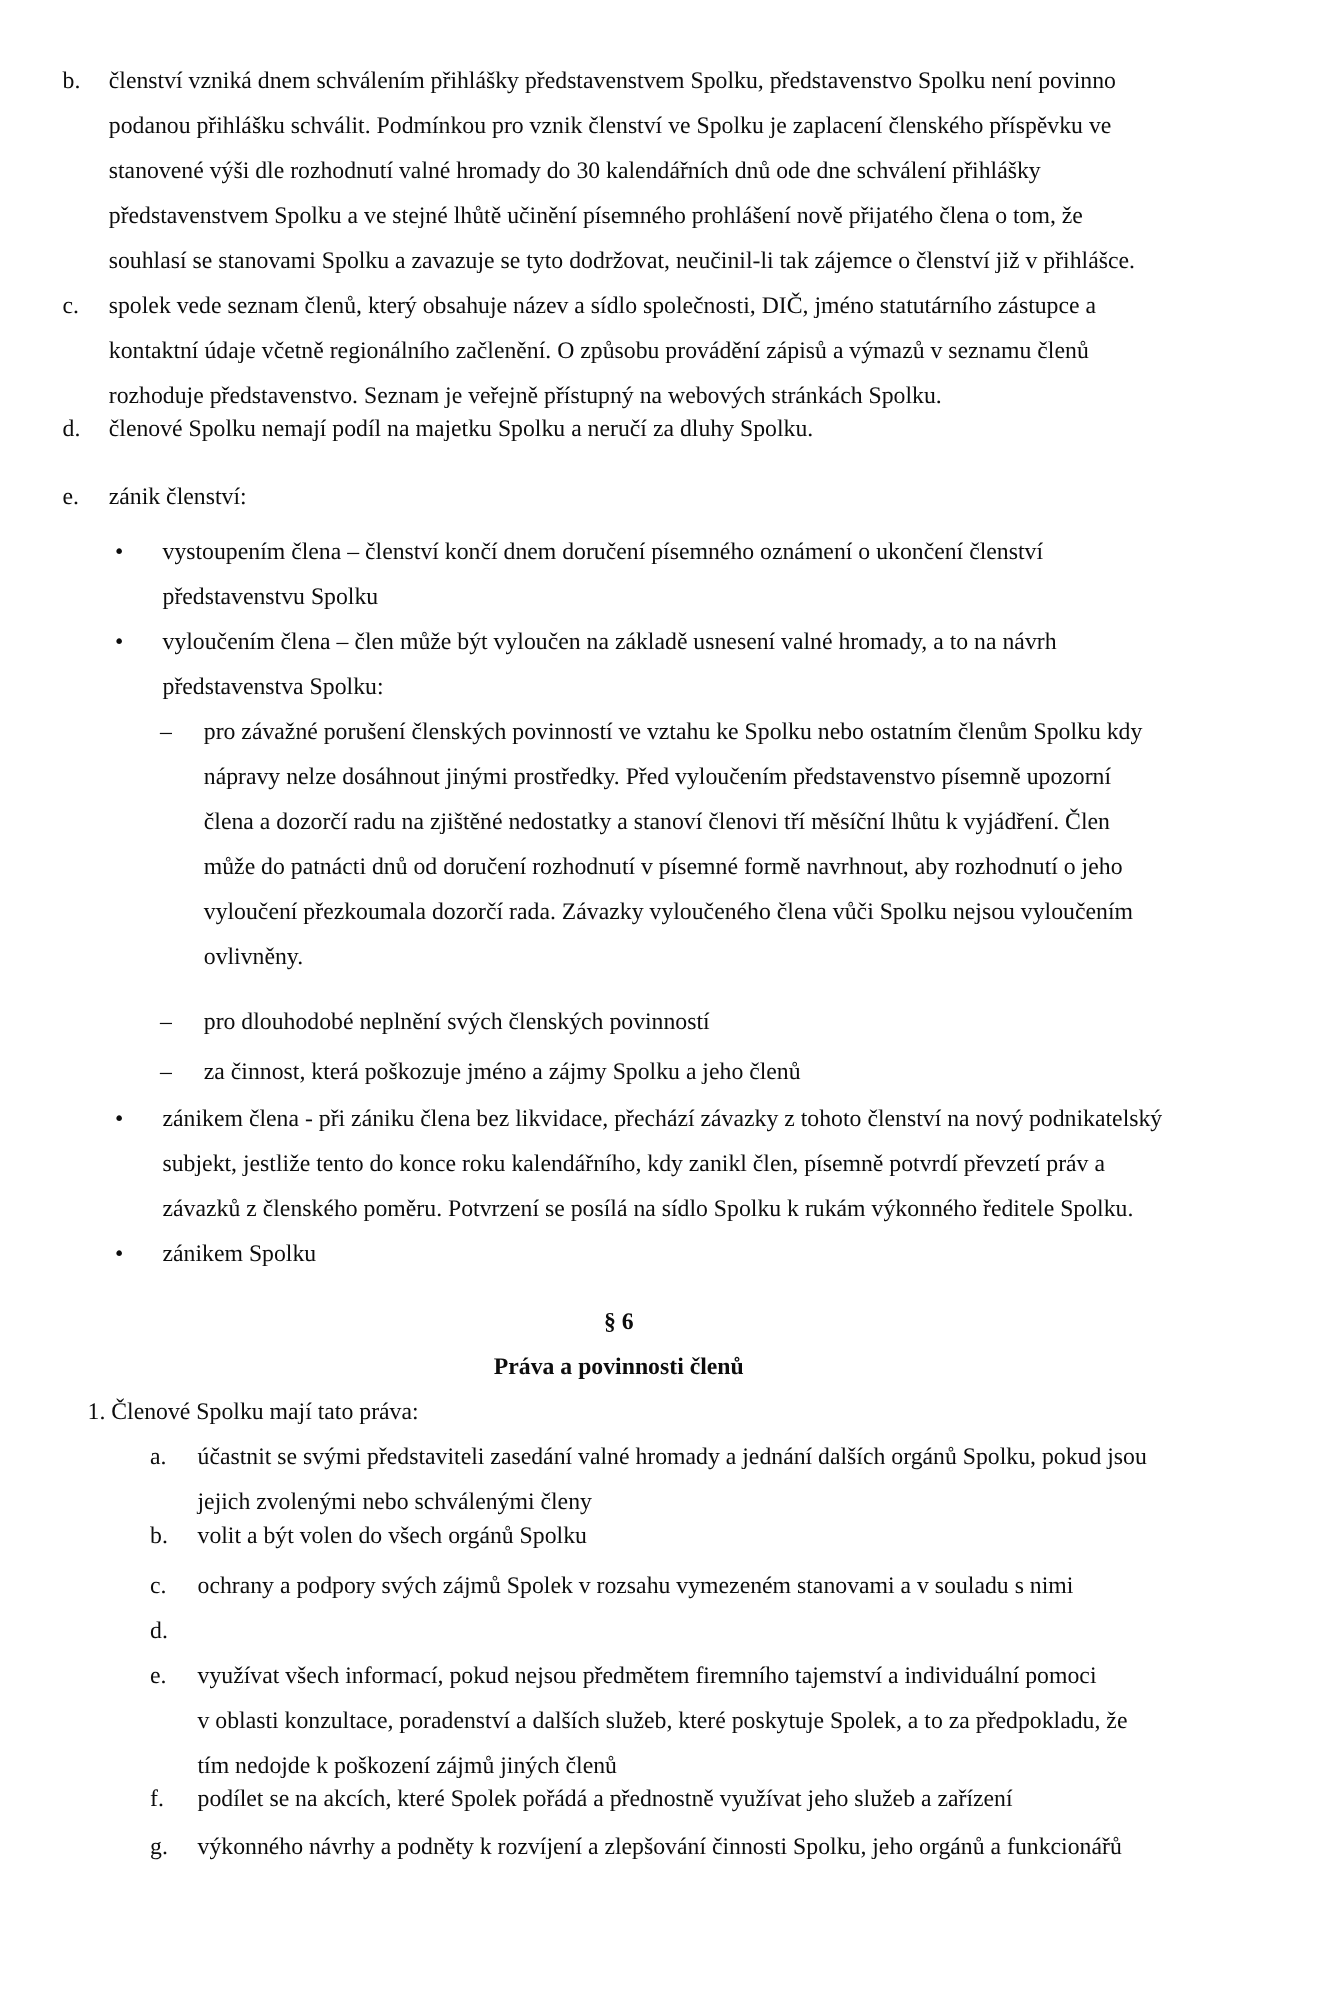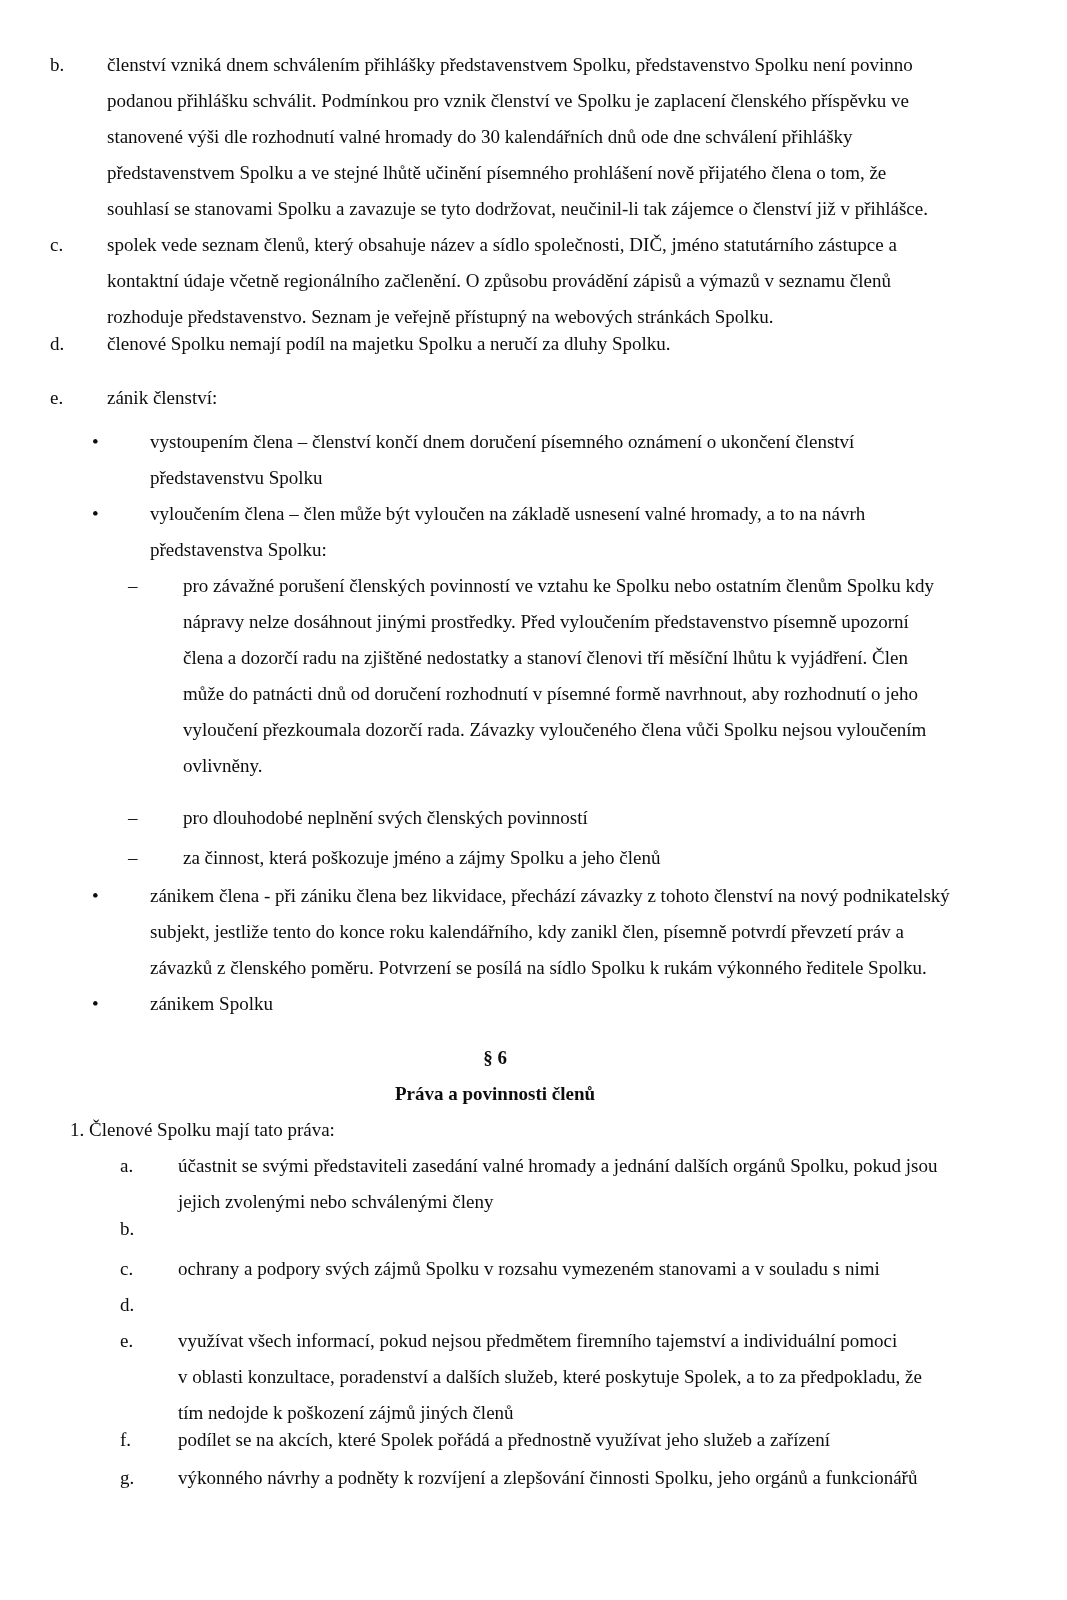--- a/index.html
+++ b/index.html
@@ -13,21 +13,21 @@
     font-family: "Liberation Serif", "DejaVu Serif", serif;
     font-size: 19px;
     line-height: 36px;
     overflow: hidden;
     box-sizing: border-box;
     padding-top: 47px;
     padding-right: 30px;
   }
   .li { display: flex; align-items: flex-start; }
   .li .m { flex: none; }
-  .li .t { flex: 1 1 auto; white-space: pre-line; margin-left: 20px; }
+  .li .t { flex: 1 1 auto; white-space: pre-line; }
 
   
   .li-outer { padding-left: 50px; }
   .li-outer .m { width: 37px; }
 
   
   .li-bullet { padding-left: 92px; }
   .li-bullet .m { width: 38px; }
 
   
@@ -134,25 +134,26 @@
   <div class="intro">1. Členové Spolku mají tato práva:</div>
 
   <div class="li li-r">
     <span class="m">a.</span>
     <span class="t">účastnit se svými představiteli zasedání valné hromady a jednání dalších orgánů Spolku, pokud jsou
 jejich zvolenými nebo schválenými členy</span>
   </div>
 
   <div class="li li-r tight">
     <span class="m">b.</span>
+    <span class="t">volit a být volen do všech orgánů Spolku</span>
   </div>
 
   <div class="li li-r gap-xs">
     <span class="m">c.</span>
-    <span class="t">ochrany a podpory svých zájmů Spolku v rozsahu vymezeném stanovami a v souladu s nimi</span>
+    <span class="t">ochrany a podpory svých zájmů Spolek v rozsahu vymezeném stanovami a v souladu s nimi</span>
   </div>
 
   <div class="li li-r">
     <span class="m">d.</span>
   </div>
 
   <div class="li li-r">
     <span class="m">e.</span>
     <span class="t">využívat všech informací, pokud nejsou předmětem firemního tajemství a individuální pomoci
 v oblasti konzultace, poradenství a dalších služeb, které poskytuje Spolek, a to za předpokladu, že

